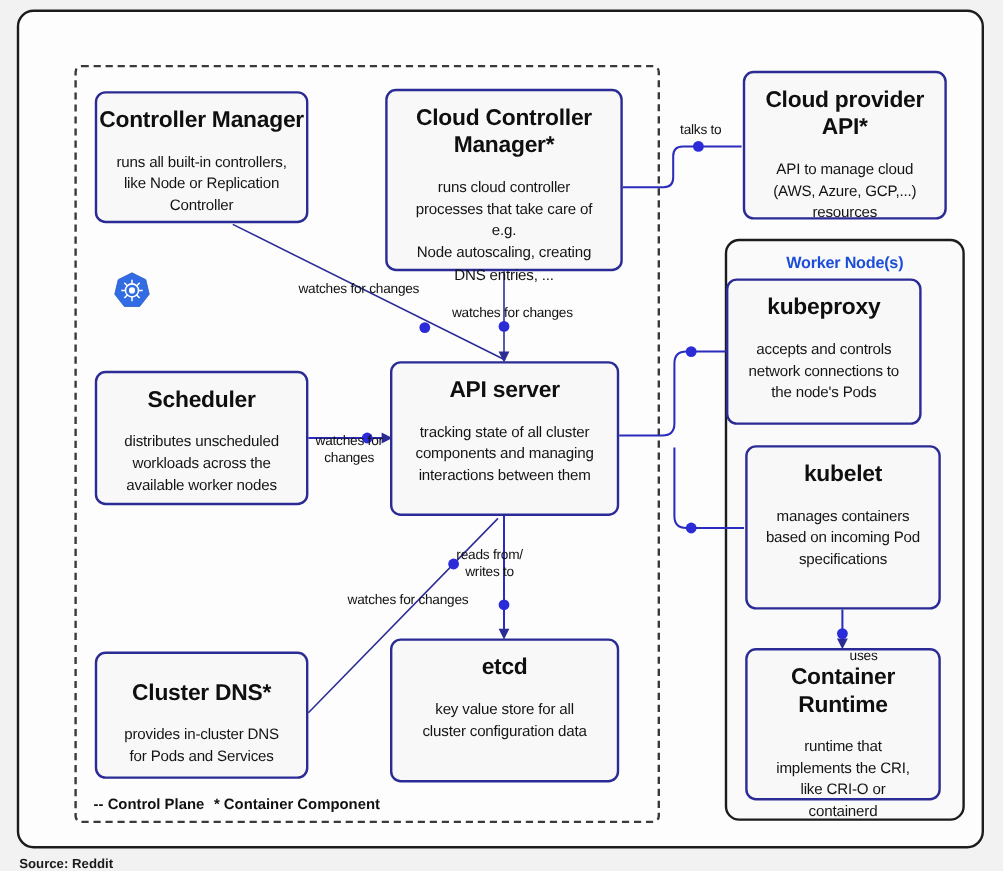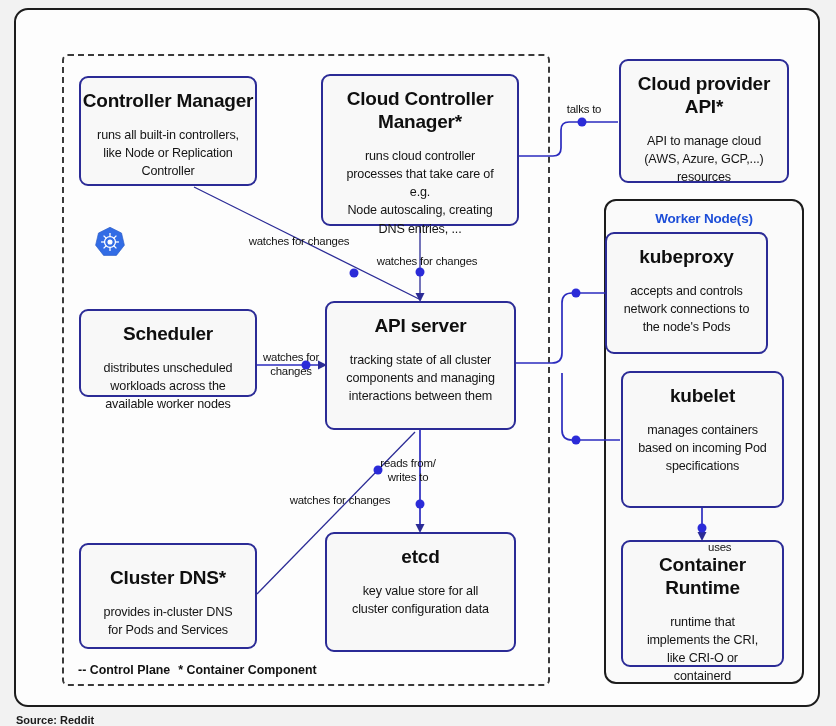--- a/index.html
+++ b/index.html
@@ -233,21 +233,21 @@
 DNS entries, ...</div>
   </div>
 
   <div class="node" style="left:619px; top:59px; width:170px; height:124px;">
     <div class="n-title">Cloud provider API*</div>
     <div class="n-body">API to manage cloud
 (AWS, Azure, GCP,...)
 resources</div>
   </div>
 
-  <div class="node" style="left:79px; top:309px; width:178px; height:88px;">
+  <div class="node" style="left:79px; top:309px; width:178px; height:112px;">
     <div class="n-title">Scheduler</div>
     <div class="n-body">distributes unscheduled
 workloads across the
 available worker nodes</div>
   </div>
 
   <div class="node" style="left:325px; top:301px; width:191px; height:129px;">
     <div class="n-title">API server</div>
     <div class="n-body">tracking state of all cluster
 components and managing
@@ -287,21 +287,21 @@
 like CRI-O or
 containerd</div>
   </div>
 
   <div class="edge-label" style="left:556px; top:102px; width:56px;">talks to</div>
 
   <div class="edge-label" style="left:236px; top:234px; width:126px;">watches for changes</div>
 
   <div class="edge-label" style="left:364px; top:254px; width:126px;">watches for changes</div>
 
-  <div class="edge-label" style="left:256px; top:350px; width:70px;">watches for
+  <div class="edge-label" style="left:256px; top:361px; width:70px;">watches for
 changes</div>
 
   <div class="edge-label" style="left:373px; top:456px; width:70px;">reads from/
 writes to</div>
 
   <div class="edge-label" style="left:277px; top:493px; width:126px;">watches for changes</div>
 
   <div class="edge-label" style="left:708px; top:509px; width:36px; text-align:left;margin-top:31px;">uses</div>
 
   <svg class="k8s-logo" viewBox="0 0 100 100">

